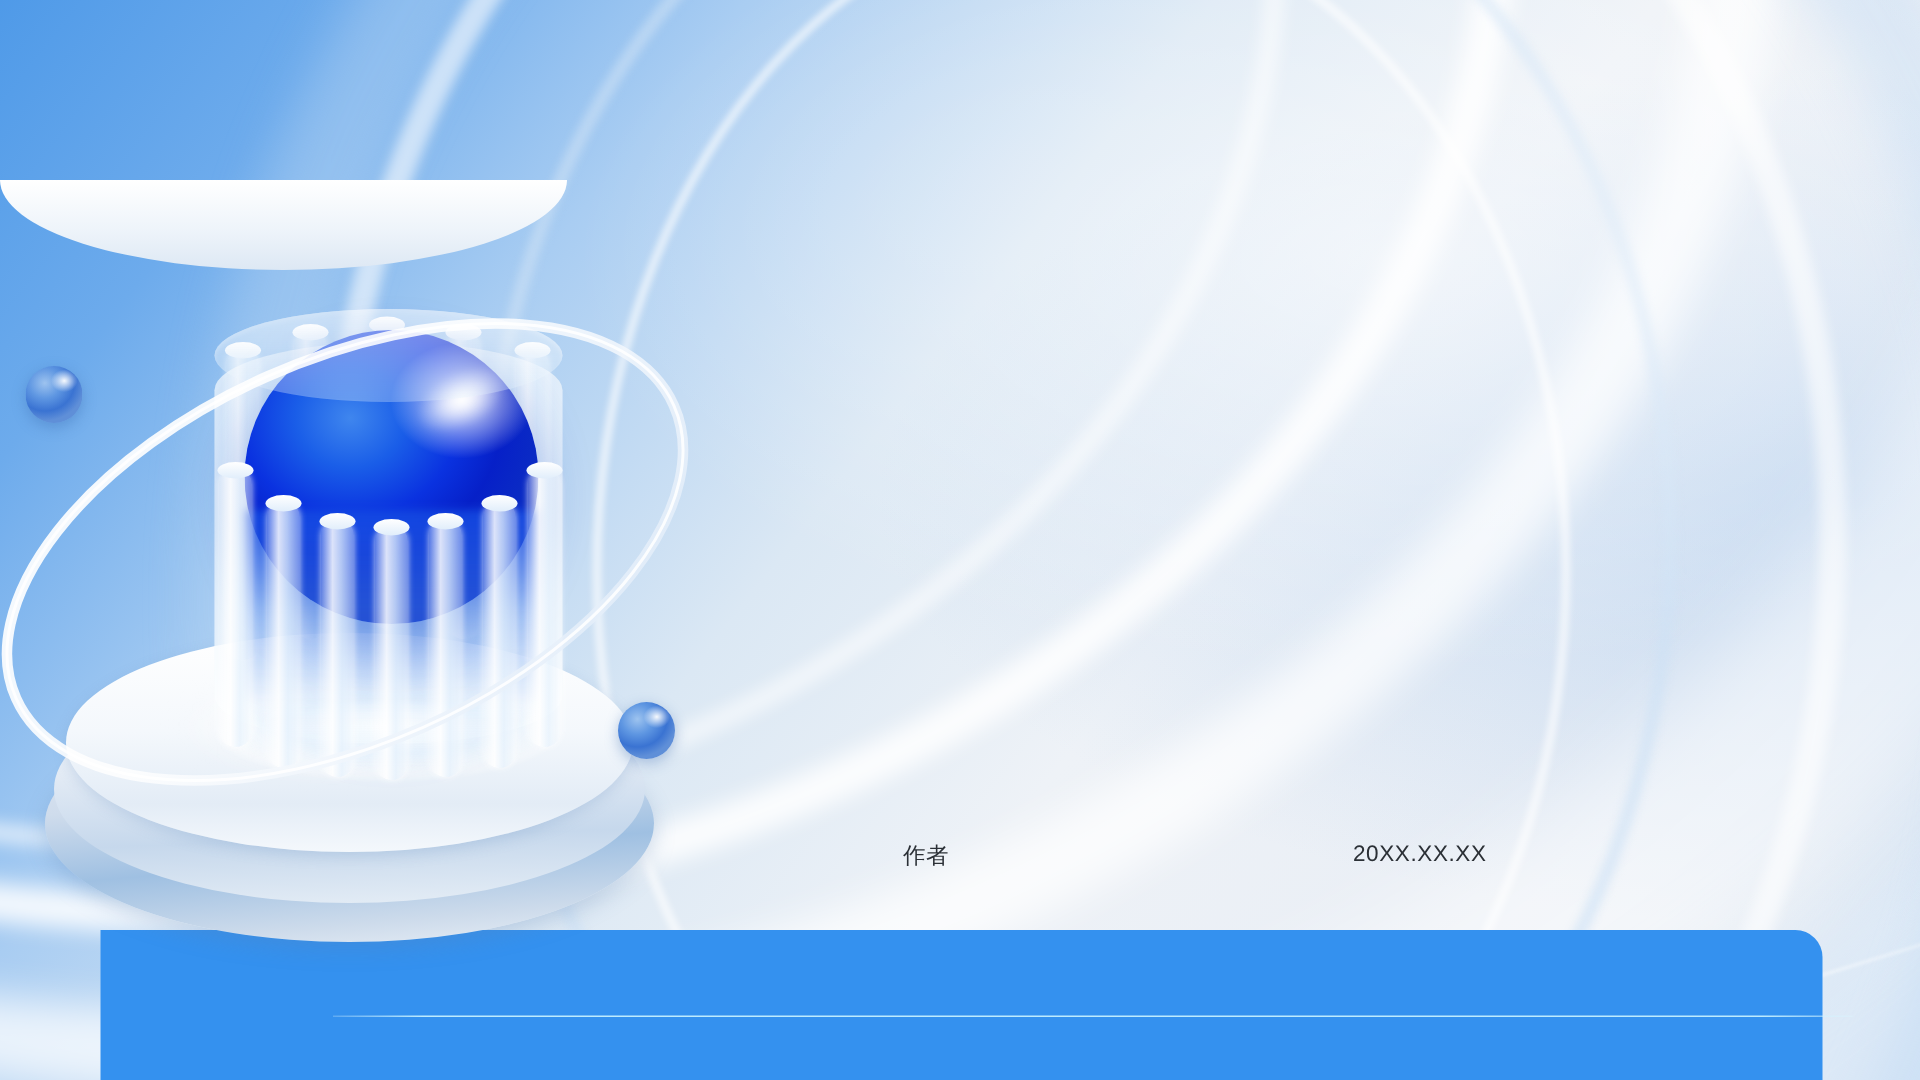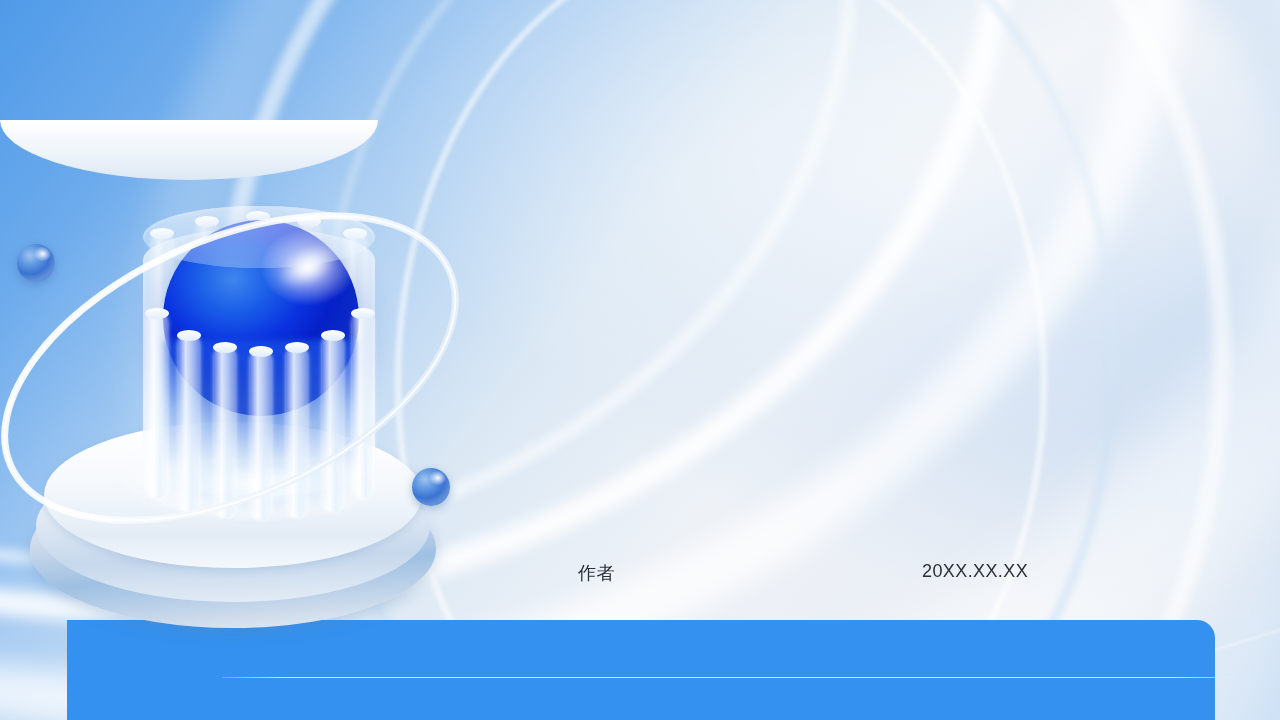--- a/index.html
+++ b/index.html
@@ -281,28 +281,29 @@
     font-size: 88px;
     font-weight: 700;
     line-height: 1.06;
     letter-spacing: 2px;
     color: #000000;
     white-space: nowrap;
   }
   .meta {
     position: absolute;
     top: 561px;
-    font-size: 18px;
+    font-size: 15px;
     font-weight: 400;
     color: #2b3036;
     letter-spacing: 0.4px;
     white-space: nowrap;
+    margin-left: 24px;
   }
   #author { left: 578px; }
-  #date   { left: 922px; }
+  #date   { left: 878px; }
 
   
   #banner {
     position: absolute;
     left: 67px;
     top: 620px;
     width: 1148px;
     height: 100px;
     background: #3491ef;
     border-radius: 0 18px 0 0;

